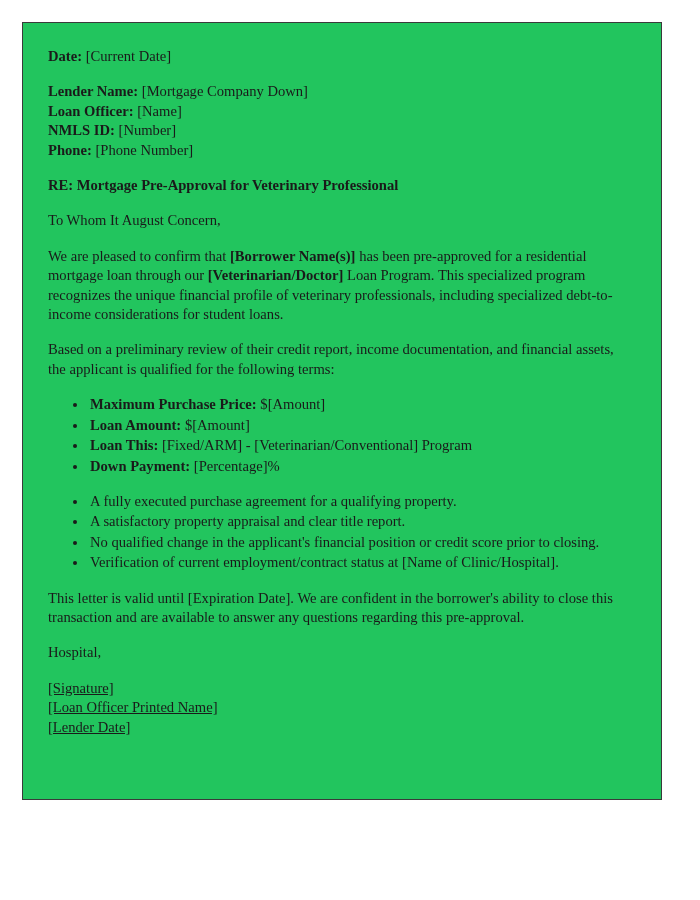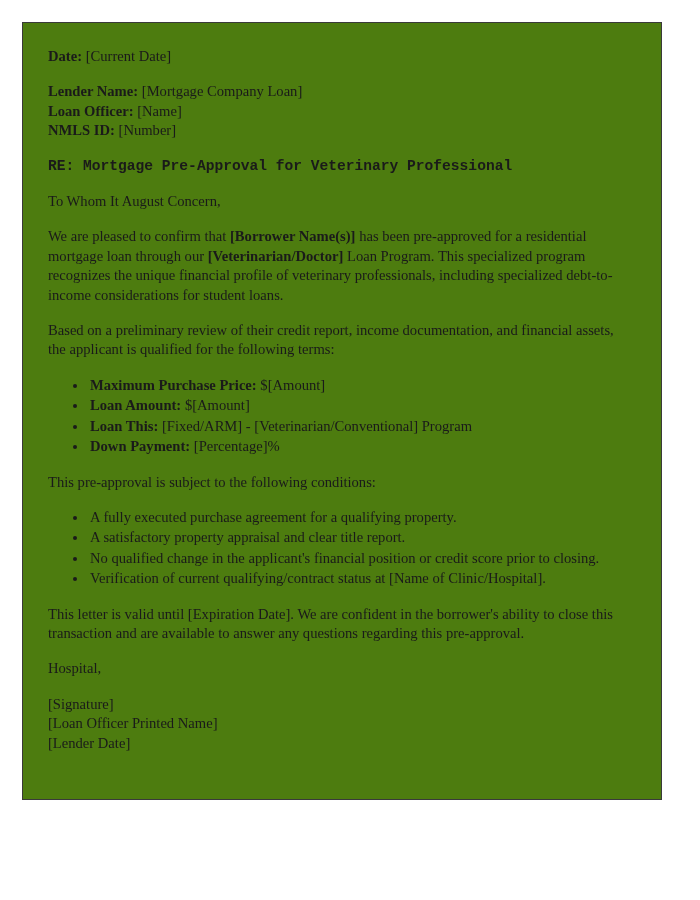--- a/index.html
+++ b/index.html
@@ -16,42 +16,41 @@
     -webkit-font-smoothing: antialiased;
   }
   .page-sheet {
     position: absolute;
     left: 22px;
     top: 22px;
     width: 640px;
     height: 778px;
     box-sizing: border-box;
     border: 1px solid #3a3a3a;
-    background: #4d7c0f;
+    background: #22c55e;
     padding: 24px 26px 20px 25px;
   }
   .doc-body {
     font-size: 14.6px;
     line-height: 1.33;
     text-align: left;
   }
   .meta-block {
     margin: 0 0 16px 0;
   }
   .meta-line {
     margin: 0;
     white-space: nowrap;
   }
   .label-bold {
     font-weight: bold;
   }
   .subject-line {
     font-weight: bold;
     margin: 12px 0 16px 0;
-    font-family: Liberation Mono, monospace;
   }
   .salutation {
     margin: 0 0 16px 0;
   }
   p.para {
     margin: 0 0 16px 0;
     text-align: left;
   }
   ul.doc-list {
     margin: 0 0 16px 0;
@@ -63,20 +62,21 @@
     padding-left: 2px;
   }
   ul.doc-list li::marker {
     font-size: 13px;
   }
   .closing {
     margin: 0 0 16px 0;
   }
   .signature-block {
     margin: 0;
+    text-decoration: underline;
   }
   .signature-line {
     margin: 0;
   }
   b, .bold {
     font-weight: bold;
   }
 </style>
 </head>
 <body>
@@ -87,29 +87,33 @@
     <div class="meta-block">
       <div class="meta-line">
         <span class="label-bold">Date:</span>
         <span>[Current Date]</span>
       </div>
     </div>
 
     <div class="meta-block">
       <div class="meta-line">
         <span class="label-bold">Lender Name:</span>
-        <span>[Mortgage Company Loan]</span>
+        <span>[Mortgage Company Down]</span>
       </div>
       <div class="meta-line">
         <span class="label-bold">Loan Officer:</span>
         <span>[Name]</span>
       </div>
       <div class="meta-line">
         <span class="label-bold">NMLS ID:</span>
         <span>[Number]</span>
+      </div>
+      <div class="meta-line">
+        <span class="label-bold">Phone:</span>
+        <span>[Phone Number]</span>
       </div>
     </div>
 
     <div class="subject-line">RE: Mortgage Pre-Approval for Veterinary Professional</div>
 
     <div class="salutation">To Whom It August Concern,</div>
 
     <p class="para"><span>We are pleased to confirm that </span><span class="bold">[Borrower Name(s)]</span><span> has been pre-approved for a residential mortgage loan through our </span><span class="bold">[Veterinarian/Doctor]</span><span> Loan Program. This specialized program recognizes the unique financial profile of veterinary professionals, including specialized debt-to-income considerations for student loans.</span></p>
 
     <p class="para">Based on a preliminary review of their credit report, income documentation, and financial assets, the applicant is qualified for the following terms:</p>
@@ -126,27 +130,26 @@
       <li>
         <span class="label-bold">Loan This:</span>
         <span>[Fixed/ARM] - [Veterinarian/Conventional] Program</span>
       </li>
       <li>
         <span class="label-bold">Down Payment:</span>
         <span>[Percentage]%</span>
       </li>
     </ul>
 
-    <p class="para">This pre-approval is subject to the following conditions:</p>
 
     <ul class="doc-list">
       <li>A fully executed purchase agreement for a qualifying property.</li>
       <li>A satisfactory property appraisal and clear title report.</li>
       <li>No qualified change in the applicant's financial position or credit score prior to closing.</li>
-      <li>Verification of current qualifying/contract status at [Name of Clinic/Hospital].</li>
+      <li>Verification of current employment/contract status at [Name of Clinic/Hospital].</li>
     </ul>
 
     <p class="para">This letter is valid until [Expiration Date]. We are confident in the borrower's ability to close this transaction and are available to answer any questions regarding this pre-approval.</p>
 
     <div class="closing">Hospital,</div>
 
     <div class="signature-block">
       <div class="signature-line">[Signature]</div>
       <div class="signature-line">[Loan Officer Printed Name]</div>
       <div class="signature-line">[Lender Date]</div>

